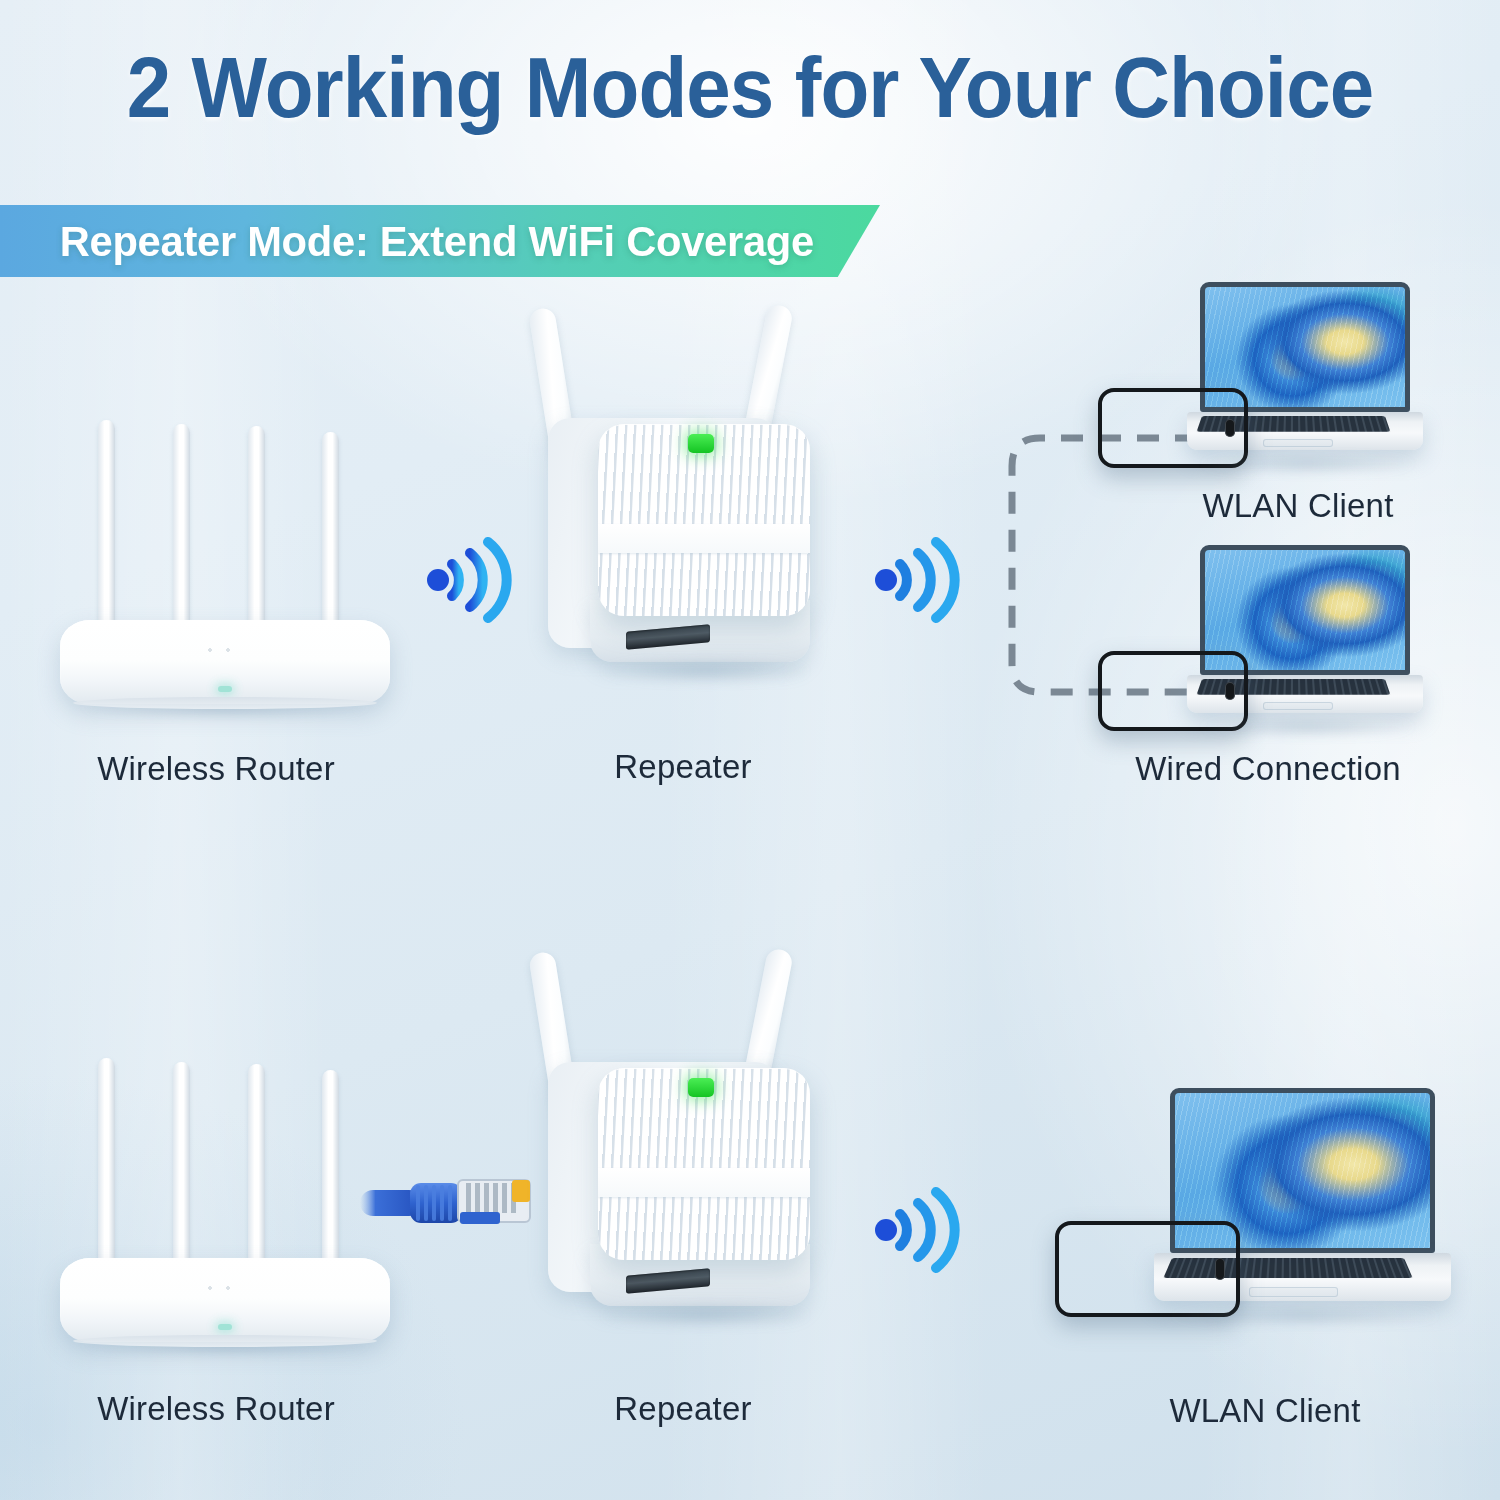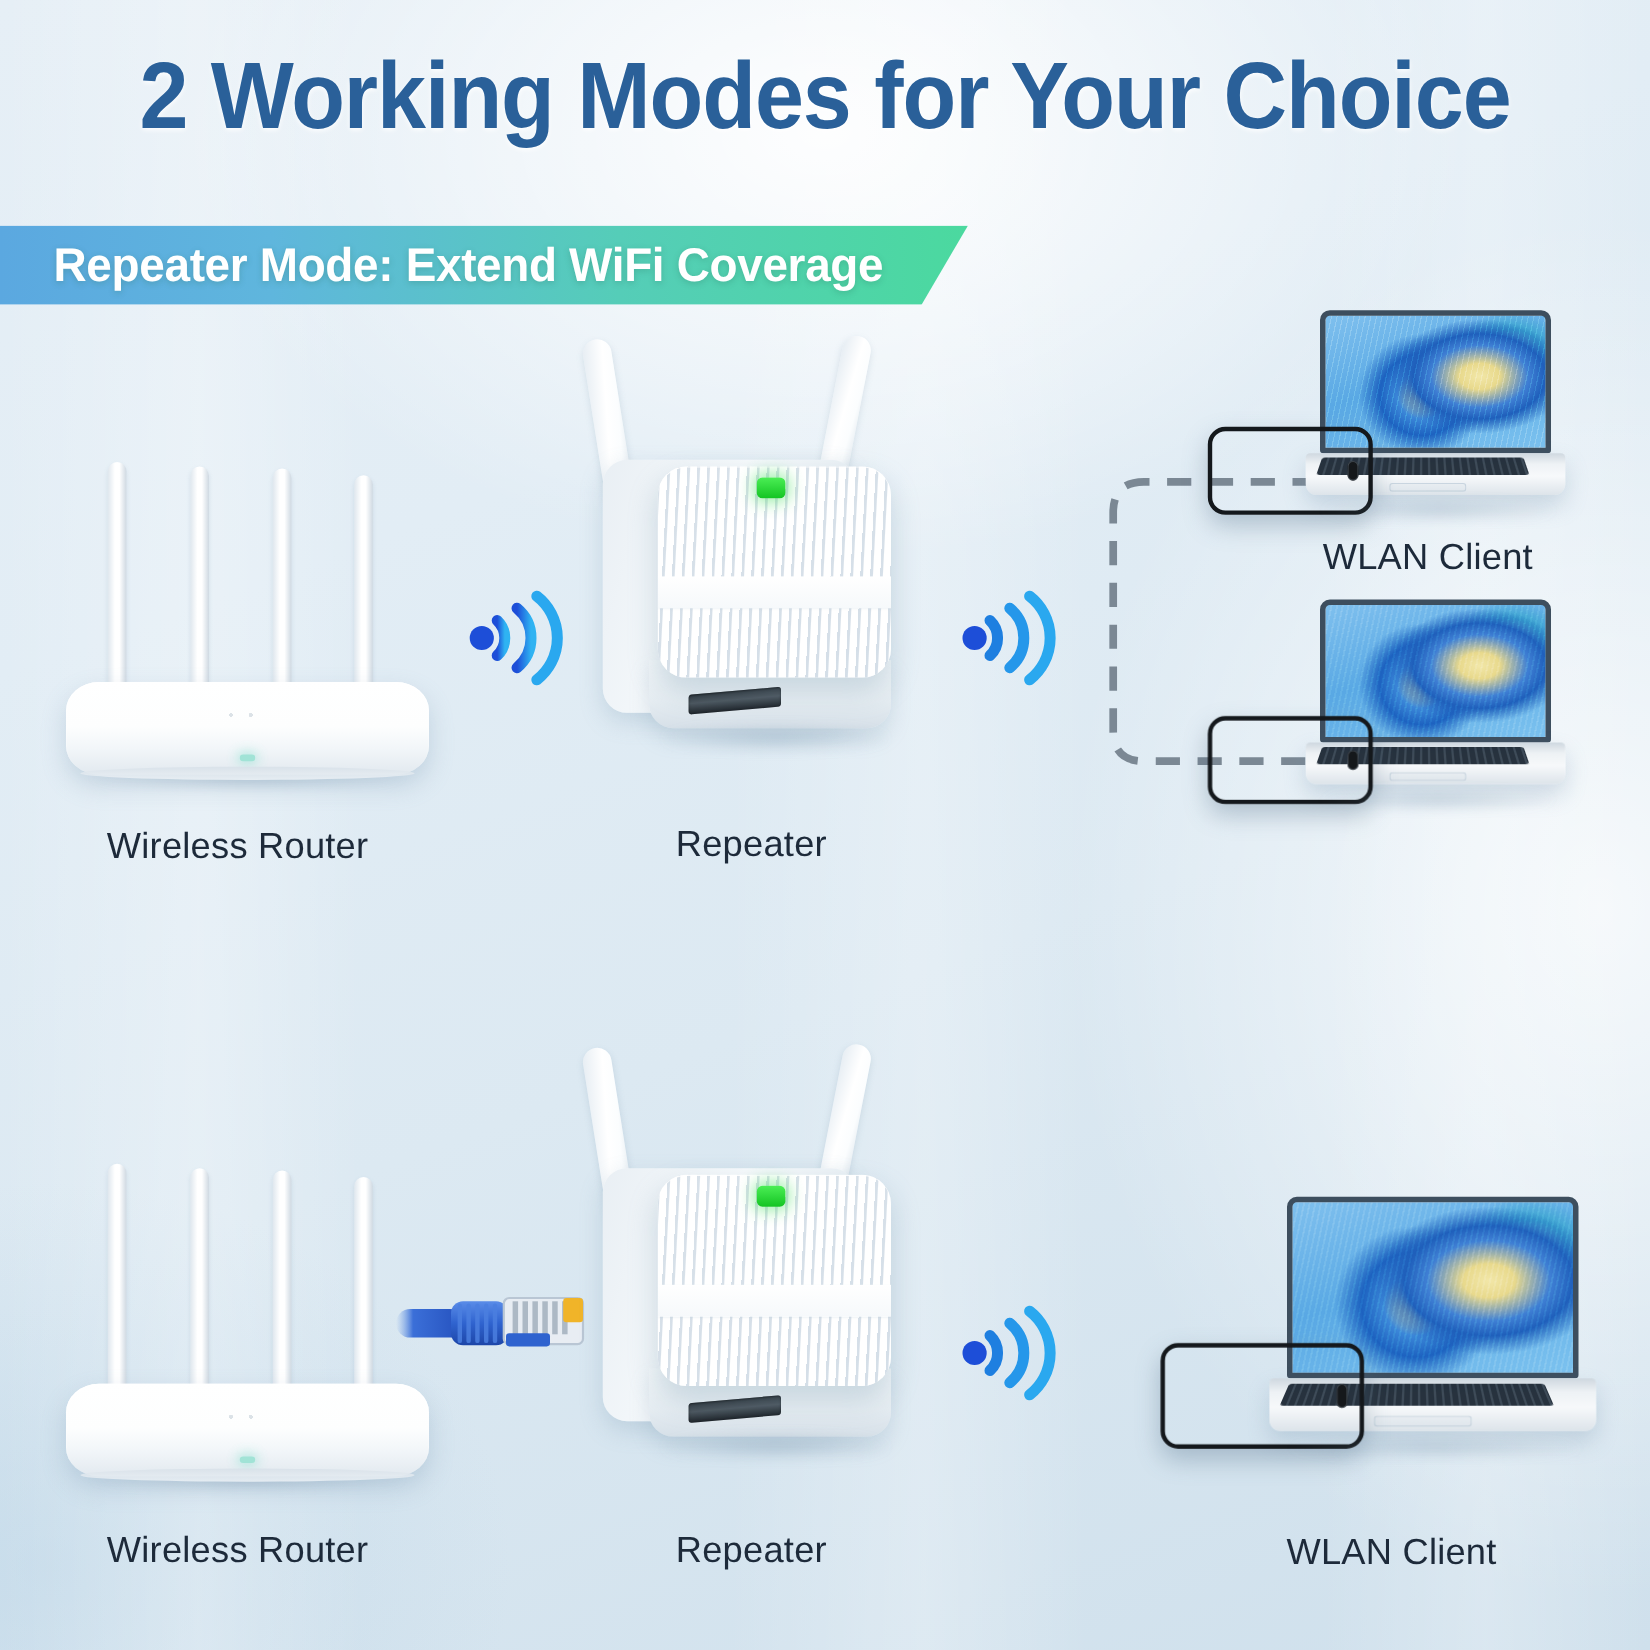--- a/index.html
+++ b/index.html
@@ -35,21 +35,21 @@
 
   
   .banner{
     position:absolute;height:72px;display:flex;align-items:center;
     color:#ffffff;font-size:43px;font-weight:bold;letter-spacing:-.3px;
     text-shadow:0 2px 6px rgba(40,110,90,.28);
     box-sizing:border-box;
   }
   .banner span{transform:scaleX(.97);display:inline-block;}
   .banner-1{
-    top:205px;left:0;width:880px;padding-left:37px;
+    top:205px;left:0;width:880px;padding-left:48px;
     background:linear-gradient(90deg,#5ba8e0 0%,#5fb6dd 28%,#55cdb8 64%,#4bd99f 100%);
     clip-path:polygon(0 0, 100% 0, 95.2% 100%, 0 100%);
     align-items:center;
   }
   .banner-2{
     top:848px;right:0;width:1020px;padding-left:72px;
     background:linear-gradient(90deg,#6ab2e5 0%,#5cbcd8 30%,#50cdb4 65%,#4ddb9e 100%);
     clip-path:polygon(4.3% 0, 100% 0, 100% 100%, 0 100%);
   }
 
@@ -303,20 +303,21 @@
         <div class="lt-keys"></div>
         <div class="lt-pad"></div>
       </div>
     </div>
     <div class="phone" style="left:8px;top:106px;width:150px;height:80px;">
       <div class="circles"></div>
       <div class="notch"></div>
     </div>
     <div class="cl-shadow" style="left:110px;top:172px;width:215px;"></div>
   </div>
+  <div class="caption" style="left:1268px;top:750px;">Wired Connection</div>
 
 
   <div class="router" style="left:60px;top:1058px;width:330px;height:300px;">
     <div class="ant" style="left:38px;top:0;height:226px;"></div>
     <div class="ant" style="left:113px;top:4px;height:222px;"></div>
     <div class="ant" style="left:188px;top:6px;height:220px;"></div>
     <div class="ant" style="left:262px;top:12px;height:214px;"></div>
     <div class="shadow" style="bottom:2px;"></div>
     <div class="body">
       <div class="leds"></div>

